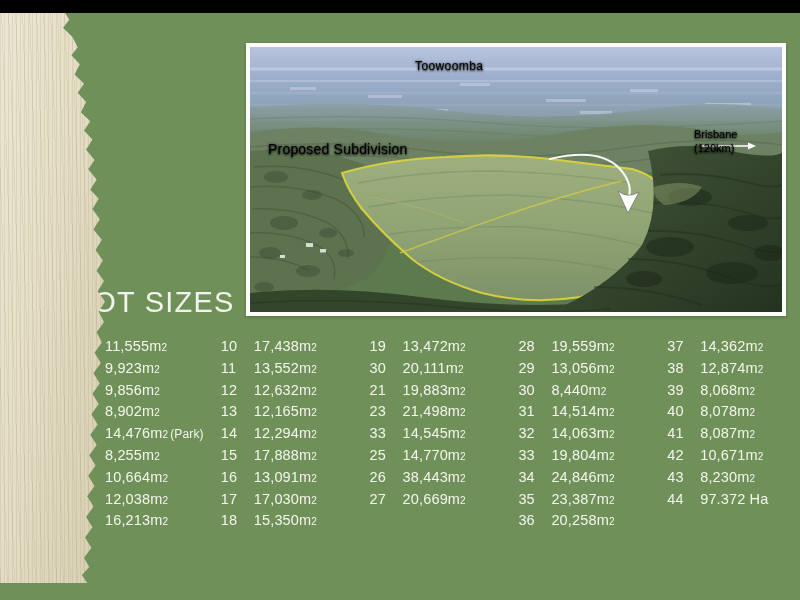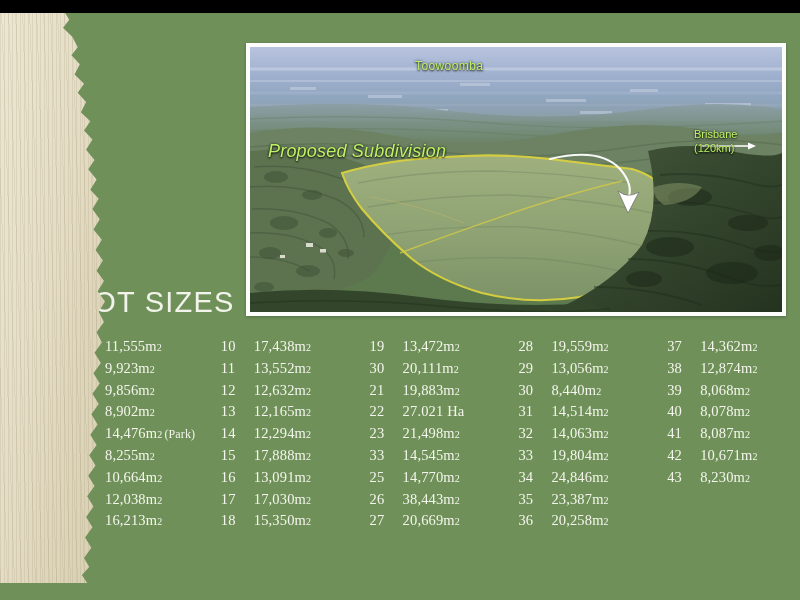--- a/index.html
+++ b/index.html
@@ -79,28 +79,28 @@
   .photo {
     position:relative;
     width:100%; height:100%;
     overflow:hidden;
     background:#5d7a4e;
   }
   .photo svg { display:block; width:100%; height:100%; }
 
   .photo-label {
     position:absolute;
-    color:#bef264;
+    color:#000000;
     font-family:"Liberation Sans", sans-serif;
     text-shadow:0 1px 2px rgba(0,0,0,.85), 0 0 3px rgba(0,0,0,.6);
     white-space:nowrap;
     pointer-events:none;
   }
   .lbl-toowoomba { left:165px; top:12px; font-size:12px; letter-spacing:.4px; }
-  .lbl-subdiv    { left:18px;  top:94px; font-size:18px; letter-spacing:.2px;font-style:italic; }
+  .lbl-subdiv    { left:18px;  top:94px; font-size:14px; letter-spacing:.2px; }
   .lbl-brisbane  { left:444px; top:80px; font-size:11px; line-height:14px; }
 
   
   .lot-title {
     position:absolute;
     left:76px; top:286px;
     font-size:29px;
     letter-spacing:1.2px;
     color:#f2f3ea;
     font-weight:400;
@@ -118,21 +118,20 @@
   .lot-col { width:149px; }
   .lot-col:nth-child(5) { width:120px; }
 
   .lot-row {
     display:flex;
     align-items:baseline;
     height:21.8px;
     color:#f4f5ec;
     font-size:14.5px;
     letter-spacing:.15px;
-    font-family:Liberation Serif, serif;
   }
   .lot-num {
     display:inline-block;
     width:25px;
     text-align:left;
     margin-right:8px;
     flex:none;
   }
   .lot-area { white-space:nowrap; }
   .lot-note { font-size:12px; margin-left:2px; }
@@ -403,24 +402,20 @@
           <span class="lot-num">30</span>
           <span class="lot-area">20,111m</span>
           <sup class="sq">2</sup>
         </div>
         <div class="lot-row">
           <span class="lot-num">21</span>
           <span class="lot-area">19,883m</span>
           <sup class="sq">2</sup>
         </div>
         <div class="lot-row">
-          <span class="lot-num">22</span>
-          <span class="lot-area">27.021 Ha</span>
-        </div>
-        <div class="lot-row">
           <span class="lot-num">23</span>
           <span class="lot-area">21,498m</span>
           <sup class="sq">2</sup>
         </div>
         <div class="lot-row">
           <span class="lot-num">33</span>
           <span class="lot-area">14,545m</span>
           <sup class="sq">2</sup>
         </div>
         <div class="lot-row">
@@ -515,16 +510,20 @@
         <div class="lot-row">
           <span class="lot-num">42</span>
           <span class="lot-area">10,671m</span>
           <sup class="sq">2</sup>
         </div>
         <div class="lot-row">
           <span class="lot-num">43</span>
           <span class="lot-area">8,230m</span>
           <sup class="sq">2</sup>
         </div>
+        <div class="lot-row">
+          <span class="lot-num">44</span>
+          <span class="lot-area">97.372 Ha</span>
+        </div>
       </div>
     </div>
 
 </div>
 
 </body></html>

